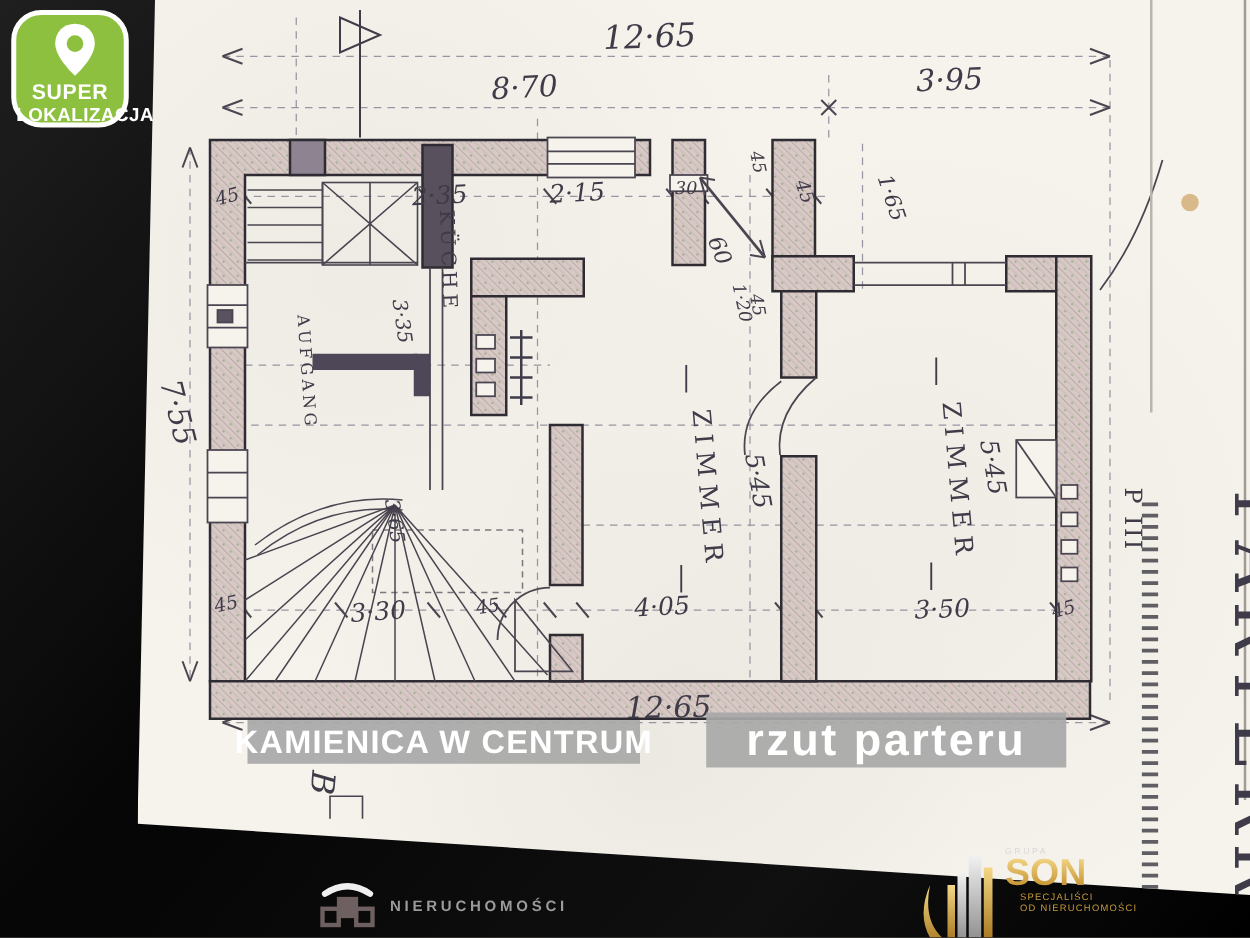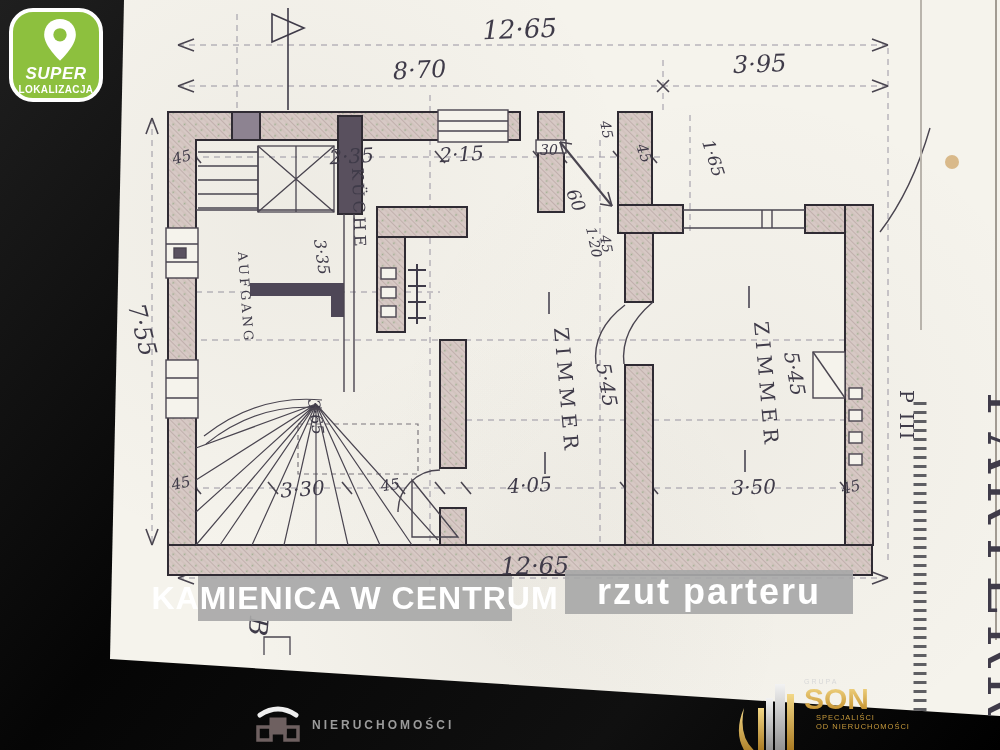--- a/index.html
+++ b/index.html
@@ -14,26 +14,26 @@
       background:
         radial-gradient(circle at 20% 30%,rgba(120,110,100,.06),transparent 40%),
         radial-gradient(circle at 70% 60%,rgba(120,110,100,.05),transparent 45%),
         radial-gradient(circle at 45% 85%,rgba(100,90,80,.06),transparent 35%);}
   svg text{user-select:none;}
   .hw{font-family:"DejaVu Serif",serif;fill:#3f3b49;}
   .hwi{font-family:"DejaVu Serif",serif;font-style:italic;fill:#3f3b49;}
   
   #badge{position:absolute;left:9px;top:8px;width:94px;height:94px;border-radius:24px;
          background:#8dc03e;border:4px solid #fff;box-sizing:border-box;text-align:center;}
-  #badge .t1{position:absolute;left:0;right:0;top:52px;color:#fff;font-weight:bold;font-size:17px;letter-spacing:.5px;font-style:italic;}
-  #badge .t2{position:absolute;left:0;right:0;top:72px;color:#fff;font-weight:bold;font-size:10px;letter-spacing:.4px;}
+  #badge .t1{position:absolute;left:0;right:0;top:52px;color:#fff;font-weight:bold;font-size:17px;letter-spacing:.5px;}
+  #badge .t2{position:absolute;left:0;right:0;top:72px;color:#fff;font-weight:bold;font-size:15px;letter-spacing:.4px;}
   
   .cap{position:absolute;background:rgba(168,168,168,.92);color:#fff;display:flex;
        align-items:center;justify-content:center;white-space:nowrap;}
-  #cap-left{left:198px;top:576px;width:314px;height:45px;font-size:32px;font-weight:bold;letter-spacing:1px;}
+  #cap-left{left:198px;top:576px;width:314px;height:35px;font-size:26px;font-weight:bold;letter-spacing:1px;}
   #cap-right{left:565px;top:570px;width:288px;height:44px;font-size:36px;font-weight:bold;letter-spacing:2px;}
   
   #logo-po{position:absolute;left:254px;top:682px;display:flex;align-items:center;gap:10px;margin-top:21px;}
   #logo-po .txt .l1{font-size:12px;letter-spacing:3px;color:#9b9b9b;font-weight:bold;}
   #logo-po .txt .l2{font-size:21px;color:#cbcbcb;font-weight:bold;margin-top:1px;}
   #logo-son{position:absolute;left:734px;top:666px;display:flex;align-items:flex-start;margin-top:12px;}
   #logo-son .txt{margin-left:4px;}
   #logo-son .g{font-size:7px;color:#d8d8d8;letter-spacing:2px;}
   #logo-son .n{font-size:30px;font-weight:bold;line-height:28px;color:#d9a93f;
                background:linear-gradient(180deg,#f3d887,#c08a26);-webkit-background-clip:text;

